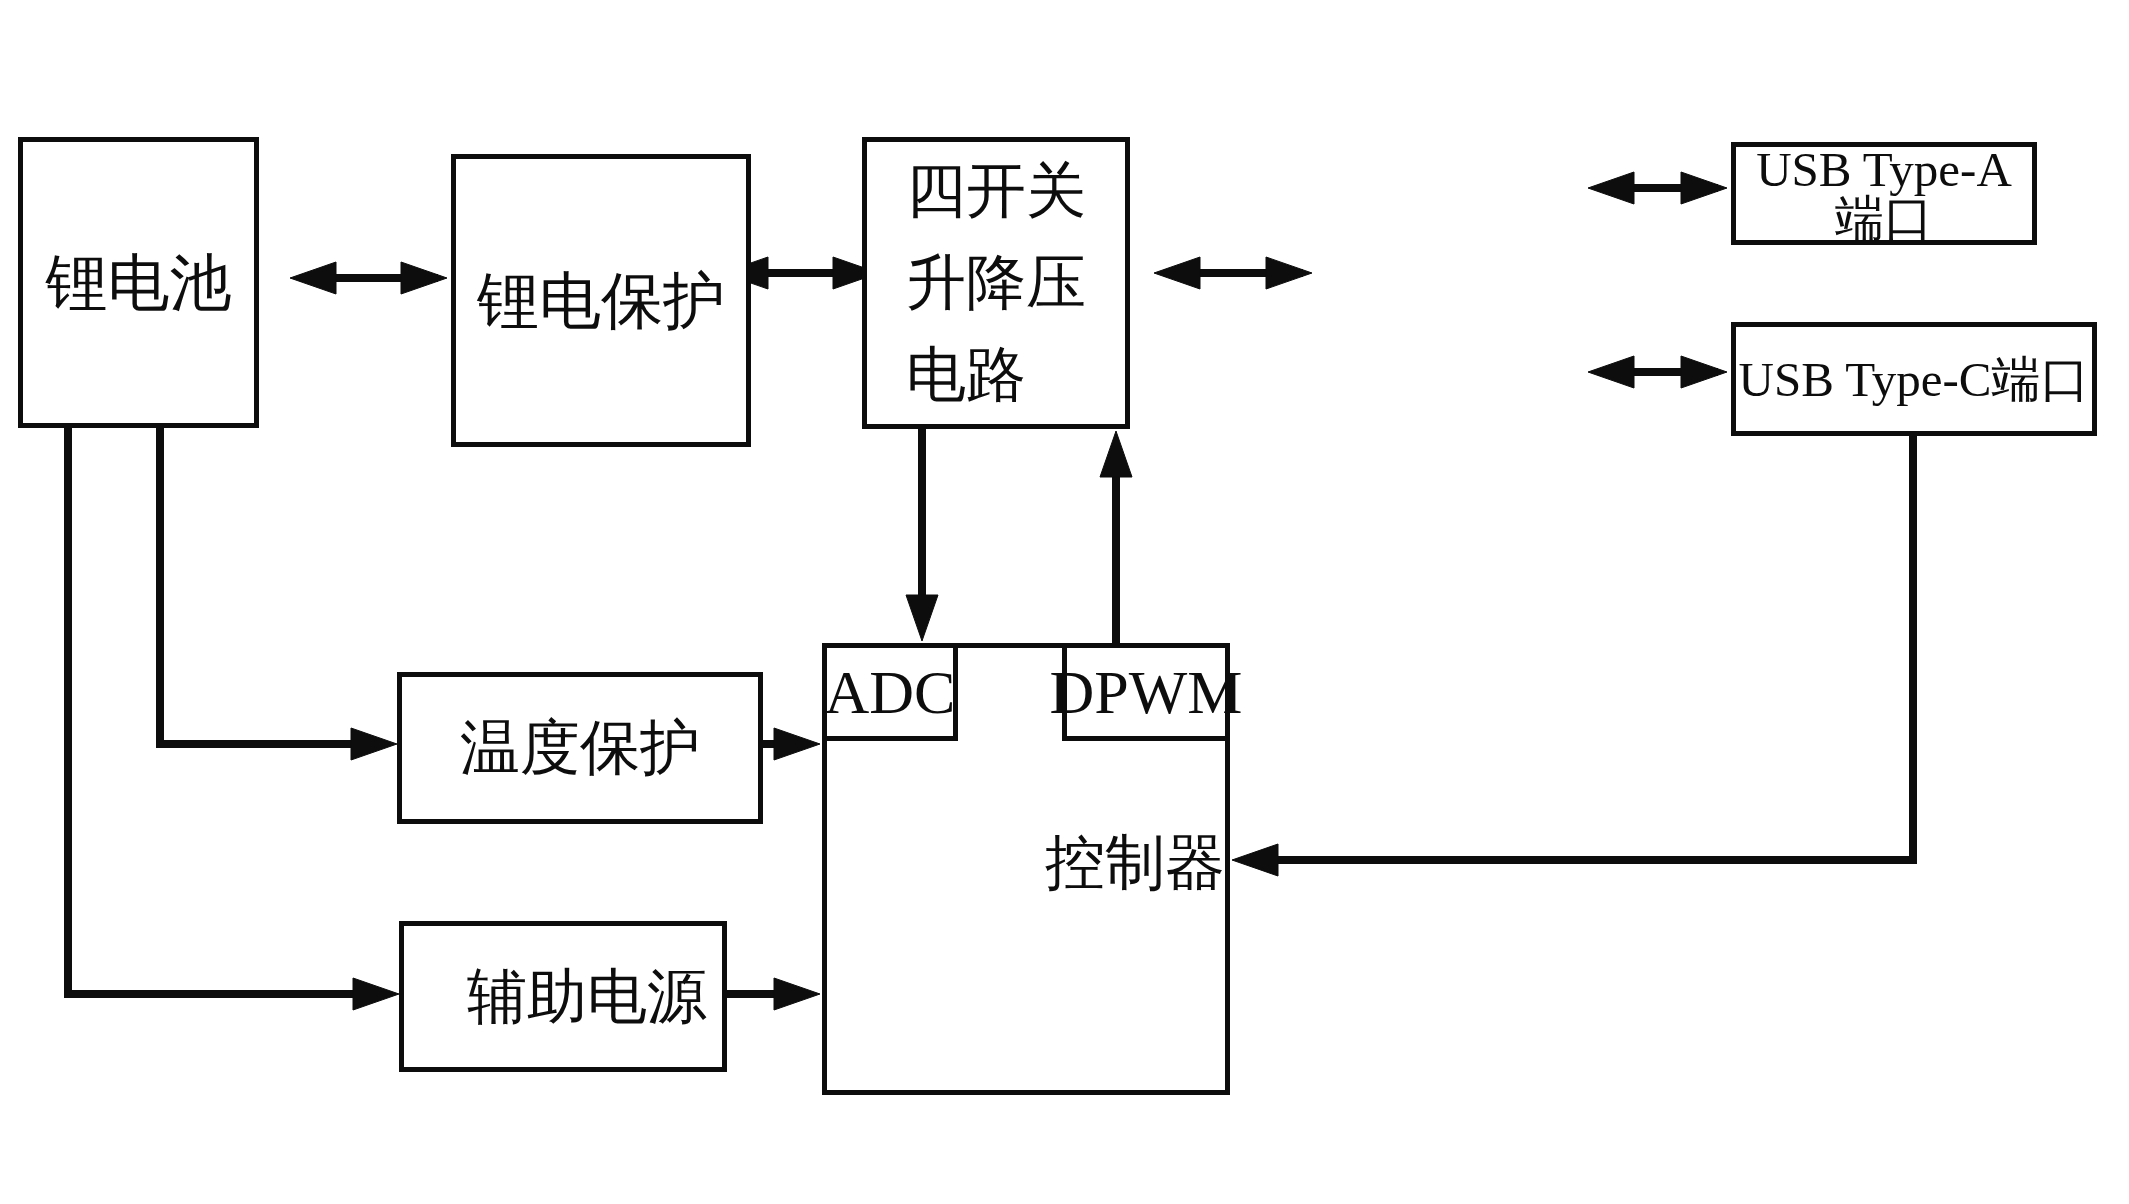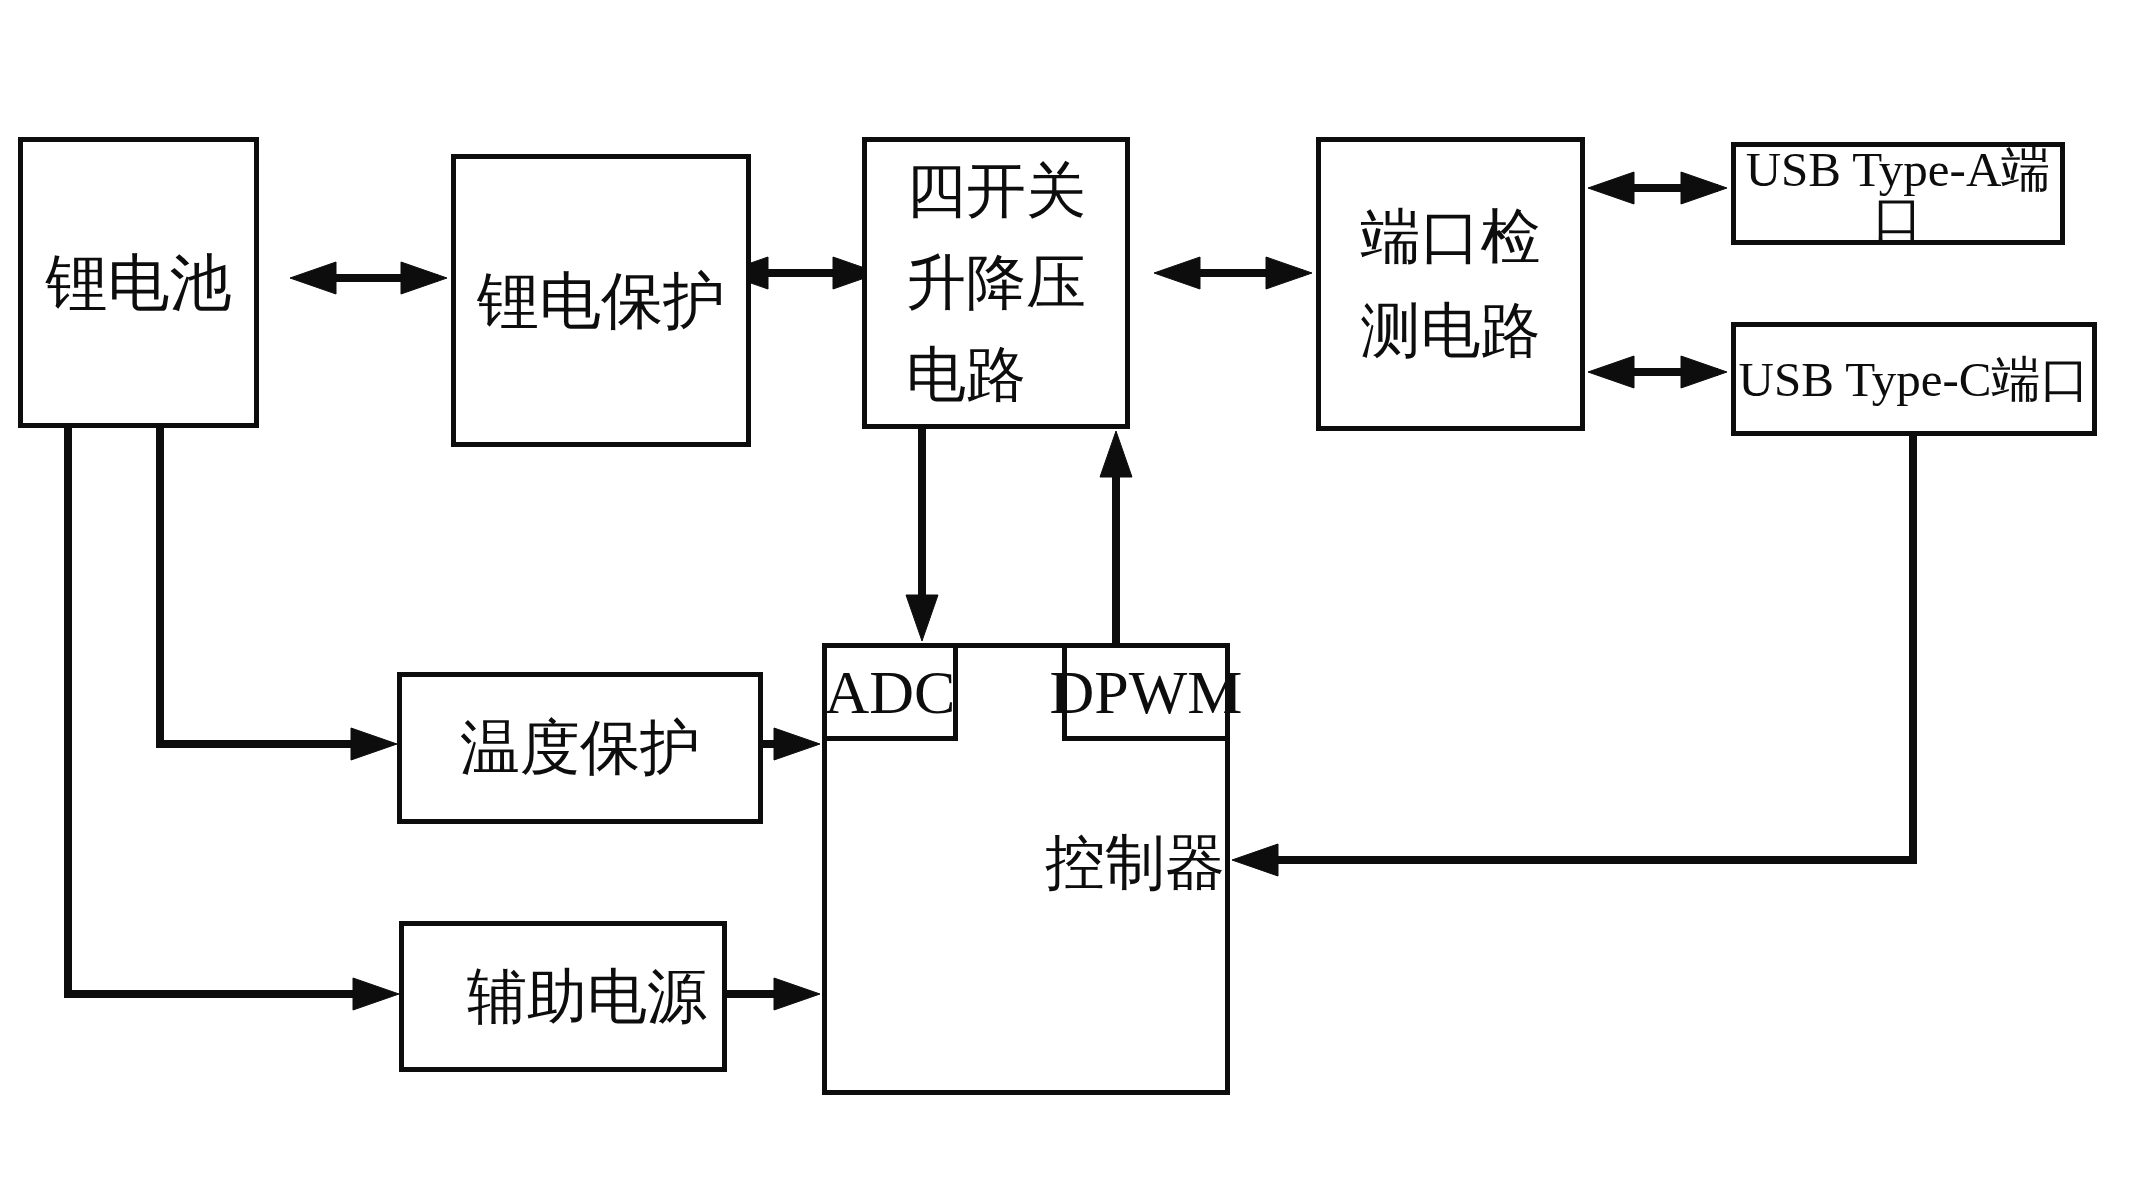--- a/index.html
+++ b/index.html
@@ -25,21 +25,21 @@
   }
   .lbl{display:block;}
   
   #b-battery      {left:18px;  top:137px; width:241px; height:291px; font-size:62px;align-items:center;}
   #b-batt-prot    {left:451px; top:154px; width:300px; height:293px; font-size:62px;}
   #b-buckboost    {left:862px; top:137px; width:268px; height:292px; font-size:60px;}
   #b-buckboost .multi{text-align:left; line-height:92px;}
   #b-portdet      {left:1316px;top:137px; width:269px; height:294px; font-size:60px;}
   #b-portdet .multi{line-height:94px;}
   
-  #b-usba         {left:1731px;top:142px; width:334px; height:103px; font-size:49px;}
+  #b-usba         {left:1731px;top:142px; width:306px; height:103px; font-size:49px;}
   #b-usbc         {left:1731px;top:322px; width:366px; height:114px; font-size:49px;}
   
   #b-temp         {left:397px; top:672px; width:366px; height:152px; font-size:60px;}
   #b-aux          {left:399px; top:921px; width:328px; height:151px; font-size:60px;padding-left:48px;}
   
   #b-controller   {left:822px; top:643px; width:408px; height:452px; font-size:60px;
                    align-items:flex-start; justify-content:flex-end;}
   #b-controller .lbl{margin-top:185px;}
   #b-adc          {left:822px; top:643px; width:136px; height:98px;  font-size:62px;}
   #b-dpwm         {left:1062px;top:643px; width:168px; height:98px;  font-size:62px;}
@@ -136,26 +136,20 @@
   </div>
 
   <div class="block" id="b-buckboost">
     <span class="multi">
       <span class="lbl">四开关</span>
       <span class="lbl">升降压</span>
       <span class="lbl">电路</span>
     </span>
   </div>
 
-  <div class="block" id="b-portdet">
-    <span class="multi">
-      <span class="lbl">端口检</span>
-      <span class="lbl">测电路</span>
-    </span>
-  </div>
 
   <div class="block" id="b-usba">
     <span class="lbl">USB Type-A端口</span>
   </div>
 
   <div class="block" id="b-usbc">
     <span class="lbl">USB Type-C端口</span>
   </div>
 
   <div class="block" id="b-temp">

